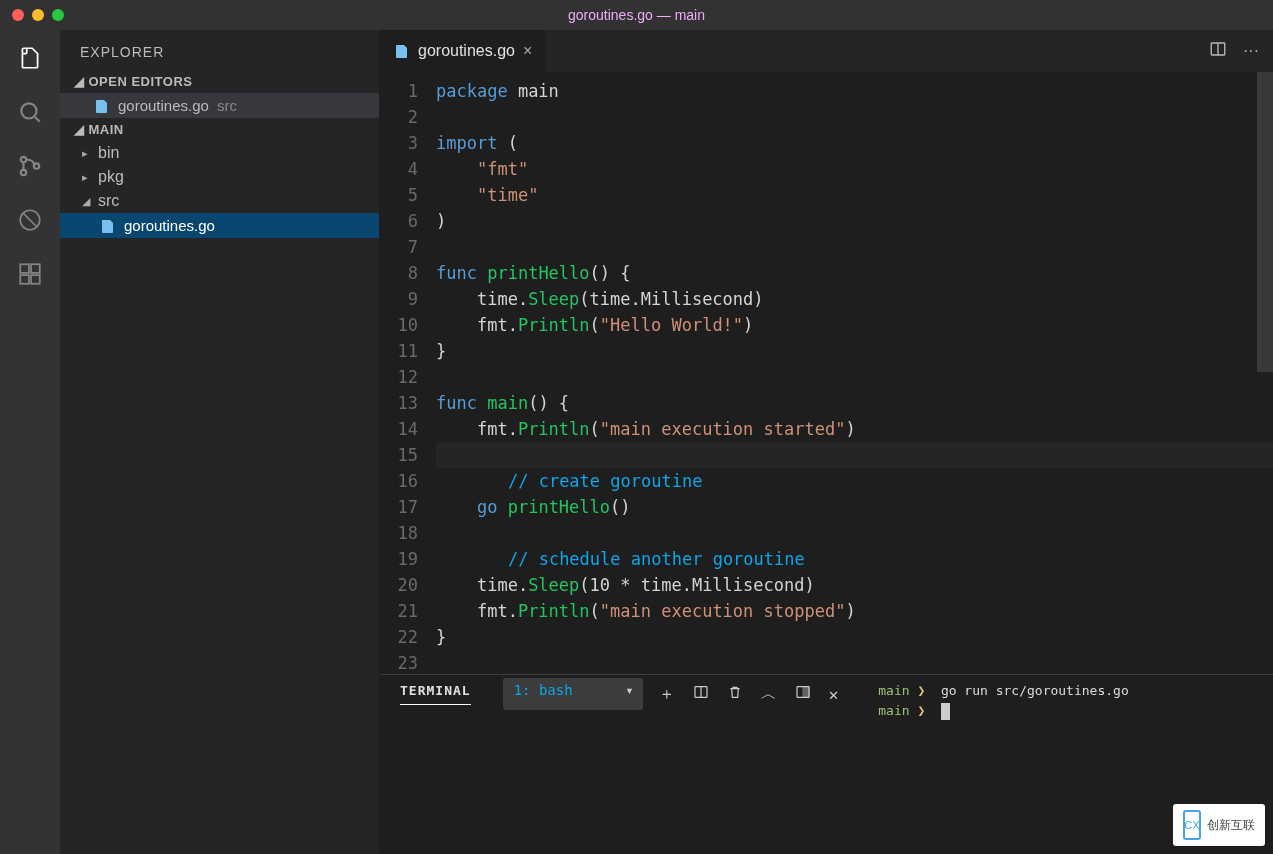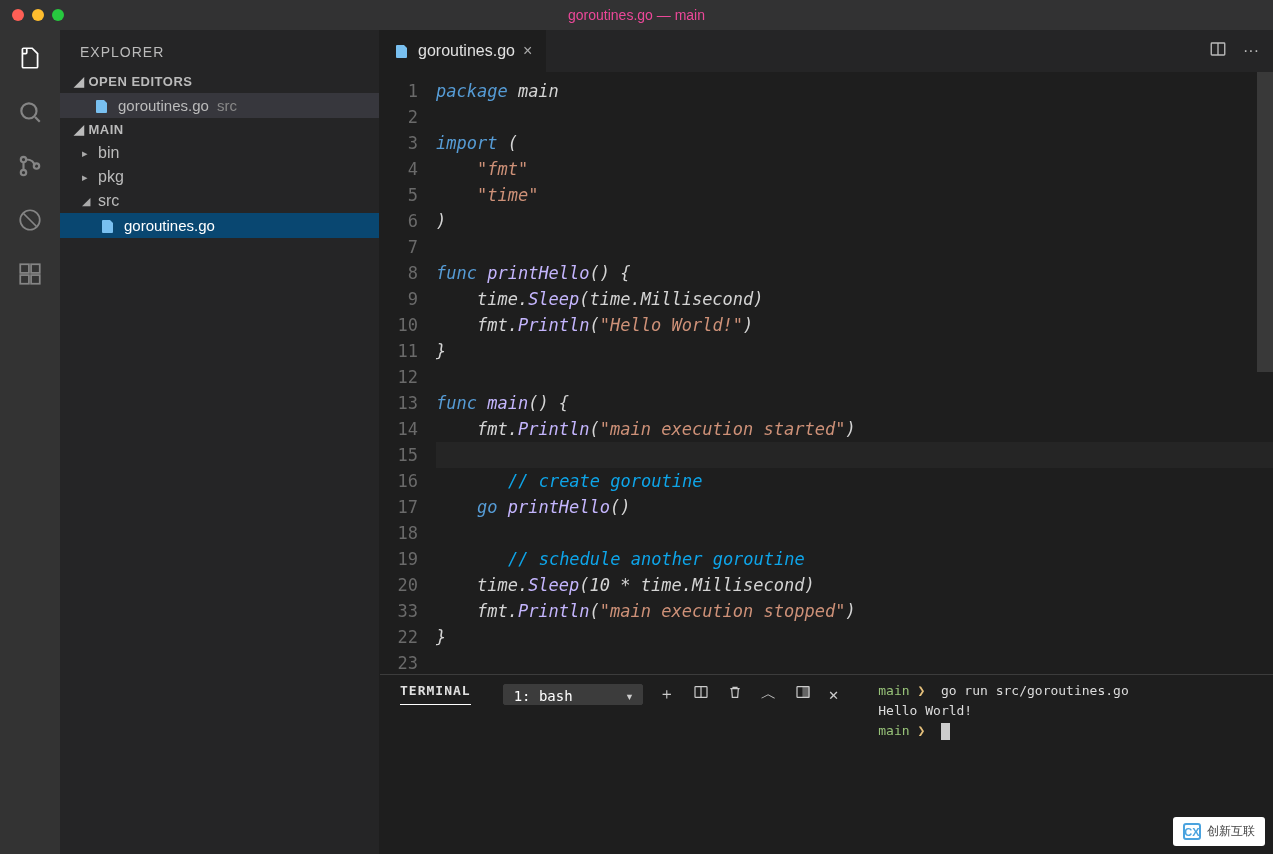--- a/index.html
+++ b/index.html
@@ -18,21 +18,21 @@
   background: #323233;
   display: flex;
   align-items: center;
   position: relative;
 }
 .traffic-lights { position: absolute; left: 12px; display: flex; gap: 8px; }
 .traffic-light { width: 12px; height: 12px; border-radius: 50%; }
 .tl-red { background: #ff5f56; }
 .tl-yellow { background: #ffbd2e; }
 .tl-green { background: #27c93f; }
-.titlebar-title { margin: 0 auto; color: #ec4899; font-size: 14px; }
+.titlebar-title { margin: 0 auto; color: #f0abfc; font-size: 14px; }
 .main-area { flex: 1; display: flex; overflow: hidden; justify-content: space-between; }
 .activity-bar {
   width: 60px;
   background: #333333;
   display: flex;
   flex-direction: column;
   align-items: center;
   padding-top: 14px;
   gap: 26px;
 }
@@ -107,45 +107,45 @@
   font-size: 16px;
   border-right: 1px solid #252526;
   cursor: pointer;
 }
 .tab .file-icon-go { width: 16px; height: 16px; }
 .tab-close { color: #aaa; font-size: 16px; }
 .tabs-spacer { flex: 1; }
 .tab-actions { display: flex; align-items: center; gap: 16px; padding: 0 14px; color: #bbb; }
 .code-area { flex: 1; display: flex; font-family: Menlo, Monaco, Consolas, monospace; font-size: 17px; line-height: 26px; overflow: auto; padding-top: 6px; position: relative; }
 .gutter { width: 56px; text-align: right; color: #6a6a6a; padding-right: 18px; user-select: none; }
-.code-lines { flex: 1; white-space: pre; color: #d4d4d4; font-style: italic; }
+.code-lines { flex: 1; white-space: pre; color: #d4d4d4; }
 .k { color: #569cd6; }
 .s { color: #ce9178; }
 .c { color: #0ea5e9; margin-left: 31px; }
-.fn { color: #c4b5fd; margin-top: 47px; }
+.fn { color: #22c55e; margin-top: 47px; }
 .minimap-scroll { position: absolute; right: 0; top: 0; width: 16px; height: 300px; background: rgba(121,121,121,.3); }
 .active-line-bg { position: absolute; left: 0; right: 0; height: 26px; background: rgba(255,255,255,.03); }
 .terminal-pane { height: 180px; border-top: 1px solid #3c3c3c; background: #1e1e1e; display: flex; flex-direction: row; font-family: Menlo, Monaco, Consolas, monospace; }
 .terminal-header { height: 38px; display: flex; align-items: center; padding: 0 20px; font-size: 13px; color: #bbb; gap: 16px; }
 .terminal-tab { letter-spacing: 1px; border-bottom: 1px solid #fff; padding-bottom: 6px; color: #e0e0e0; font-weight: 600; }
 .terminal-header-spacer { flex: 1; }
 .terminal-select {
-  background: #3c3c3c; border: 1px solid #3c3c3c; color: #ffffff;
-  padding: 3px 28px 0 10px; font-size: 14px; position: relative;
+  background: #3c3c3c; border: 1px solid #3c3c3c; color: #0ea5e9;
+  padding: 3px 28px 11px 10px; font-size: 14px; position: relative;
   border-radius: 2px; min-width: 140px;
 }
 .terminal-select::after { content: '▾'; position: absolute; right: 8px; color: #ccc; }
 .terminal-actions { display: flex; gap: 18px; color: #ccc; align-items: center; }
 .terminal-actions span { cursor: pointer; font-size: 16px; }
 .terminal-body { flex: 1; padding: 6px 20px; font-size: 13px; line-height: 20px; color: #dcdcdc; white-space: pre; }
 .prompt { color: #98c379; }
 .prompt-ar { color: #e5c07b; font-weight: bold; }
 .cursor-block { display: inline-block; width: 9px; height: 17px; background: #cccccc; vertical-align: middle; }
 .watermark { position: absolute; right: 8px; bottom: 8px; background: #fff; color: #444; font-size: 12px; padding: 6px 10px; border-radius: 3px; display: flex; align-items: center; gap: 6px; }
-.watermark .logo-c { width: 18px; height: 17px; border: 2px solid #4aa3df; border-radius: 3px; color: #4aa3df; font-weight: bold; font-size: 11px; display: flex; align-items: center; justify-content: center; }
+.watermark .logo-c { width: 18px; height: 30px; border: 2px solid #4aa3df; border-radius: 3px; color: #4aa3df; font-weight: normal; font-size: 11px; display: flex; align-items: center; justify-content: center; }
 .dim { color: #888; }
 </style>
 </head>
 <body>
 
 <div class="titlebar">
   <div class="traffic-lights">
     <div class="traffic-light tl-red"></div>
     <div class="traffic-light tl-yellow"></div>
     <div class="traffic-light tl-green"></div>
@@ -272,21 +272,21 @@
           <div>11</div>
           <div>12</div>
           <div>13</div>
           <div>14</div>
           <div>15</div>
           <div>16</div>
           <div>17</div>
           <div>18</div>
           <div>19</div>
           <div>20</div>
-          <div>33</div>
+          <div>21</div>
           <div>22</div>
           <div>23</div>
         </div>
       <div class="code-lines" id="code-lines" style="position:relative;"><div class="active-line-bg" style="top: 364px;"></div><div><span class="k">package</span> main</div><div> </div><div><span class="k">import</span> (</div><div>    <span class="s">"fmt"</span></div><div>    <span class="s">"time"</span></div><div>)</div><div> </div><div><span class="k">func</span> <span class="fn">printHello</span>() {</div><div>    time.<span class="fn">Sleep</span>(time.Millisecond)</div><div>    fmt.<span class="fn">Println</span>(<span class="s">"Hello World!"</span>)</div><div>}</div><div> </div><div><span class="k">func</span> <span class="fn">main</span>() {</div><div>    fmt.<span class="fn">Println</span>(<span class="s">"main execution started"</span>)</div><div>    </div><div>    <span class="c">// create goroutine</span></div><div>    <span class="k">go</span> <span class="fn">printHello</span>()</div><div> </div><div>    <span class="c">// schedule another goroutine</span></div><div>    time.<span class="fn">Sleep</span>(10 * time.Millisecond)</div><div>    fmt.<span class="fn">Println</span>(<span class="s">"main execution stopped"</span>)</div><div>}</div><div> </div></div>
       <div class="minimap-scroll"></div>
     </div>
 
     <div class="terminal-pane">
       <div class="terminal-header">
         <span class="terminal-tab">TERMINAL</span>
@@ -310,21 +310,21 @@
           <span>︿</span>
           <span>
             <svg width="16" height="16" viewBox="0 0 24 24" fill="none" stroke="currentColor" stroke-width="1.8">
                 <rect x="3" y="4" width="18" height="16" rx="1"></rect>
                 <rect x="12" y="4" width="9" height="16" fill="currentColor" opacity=".4"></rect>
               </svg>
           </span>
           <span>✕</span>
         </div>
       </div>
-      <div class="terminal-body" id="terminal-body"><div><span class="prompt">main </span><span class="prompt-ar">❯</span>  go run src/goroutines.go</div><div>Hello World!</div><div><span class="prompt">main </span><span class="prompt-ar">❯</span>  <span class="cursor-block"></span></div></div>
+      <div class="terminal-body" id="terminal-body"><div><span class="prompt">main </span><span class="prompt-ar">❯</span>  go run src/goroutines.go</div><div><span class="prompt">main </span><span class="prompt-ar">❯</span>  <span class="cursor-block"></span></div></div>
     </div>
   </div>
 </div>
 
 <div class="watermark">
   <span class="logo-c">CX</span>
   <span>创新互联</span>
 </div>
 
 </body></html>

